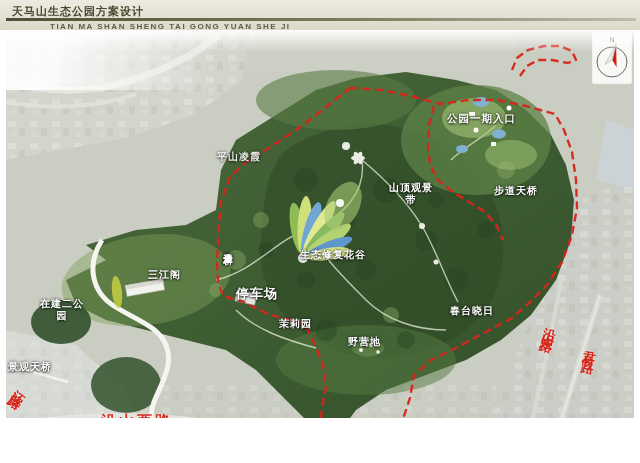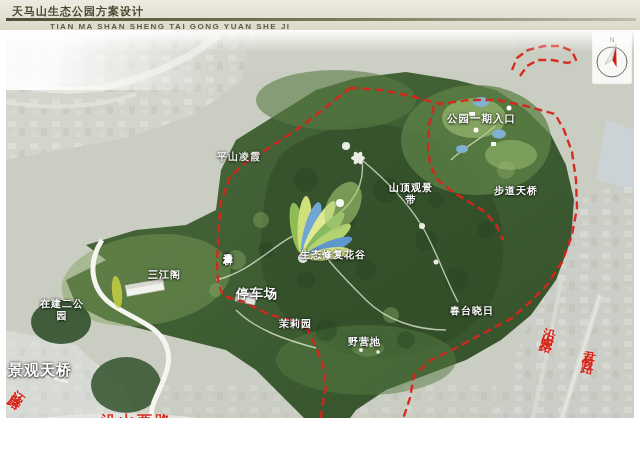--- a/index.html
+++ b/index.html
@@ -204,21 +204,21 @@
     <div class="site-label wrap48" style="left:380px;top:152px">山顶观景带</div>
     <div class="site-label" style="left:488px;top:155px">步道天桥</div>
     <div class="site-label" style="left:294px;top:219px;font-size:10px">生态修复花谷</div>
     <div class="site-label v" style="left:216px;top:187px;height:60px;font-size:9.5px">步道天桥</div>
     <div class="site-label" style="left:142px;top:239px">三江阁</div>
     <div class="site-label wrap44" style="left:9px;top:268px">在建二公园</div>
     <div class="site-label" style="left:230px;top:257px;font-size:13px">停车场</div>
     <div class="site-label" style="left:273px;top:288px">茉莉园</div>
     <div class="site-label" style="left:342px;top:306px">野营地</div>
     <div class="site-label" style="left:444px;top:275px">春台晓日</div>
-    <div class="site-label" style="left:2px;top:331px;font-size:15px">景观天桥</div>
+    <div class="site-label" style="left:2px;top:331px;font-size:10px">景观天桥</div>
 
     <div class="road-label v" style="left:10px;top:353px;font-size:13px;letter-spacing:3px;transform:rotate(36deg)">江滨路</div>
     <div class="road-label" style="left:95px;top:382px;font-size:15px;letter-spacing:3px">沿山西路</div>
     <div class="road-label v" style="left:536px;top:288px;font-size:13px;letter-spacing:4px;transform:rotate(15deg)">沿山东路</div>
     <div class="road-label v" style="left:575px;top:311px;font-size:13px;letter-spacing:5px;transform:rotate(9deg)">君竹路</div>
 
   </div>
 </div>
 
 </body></html>

